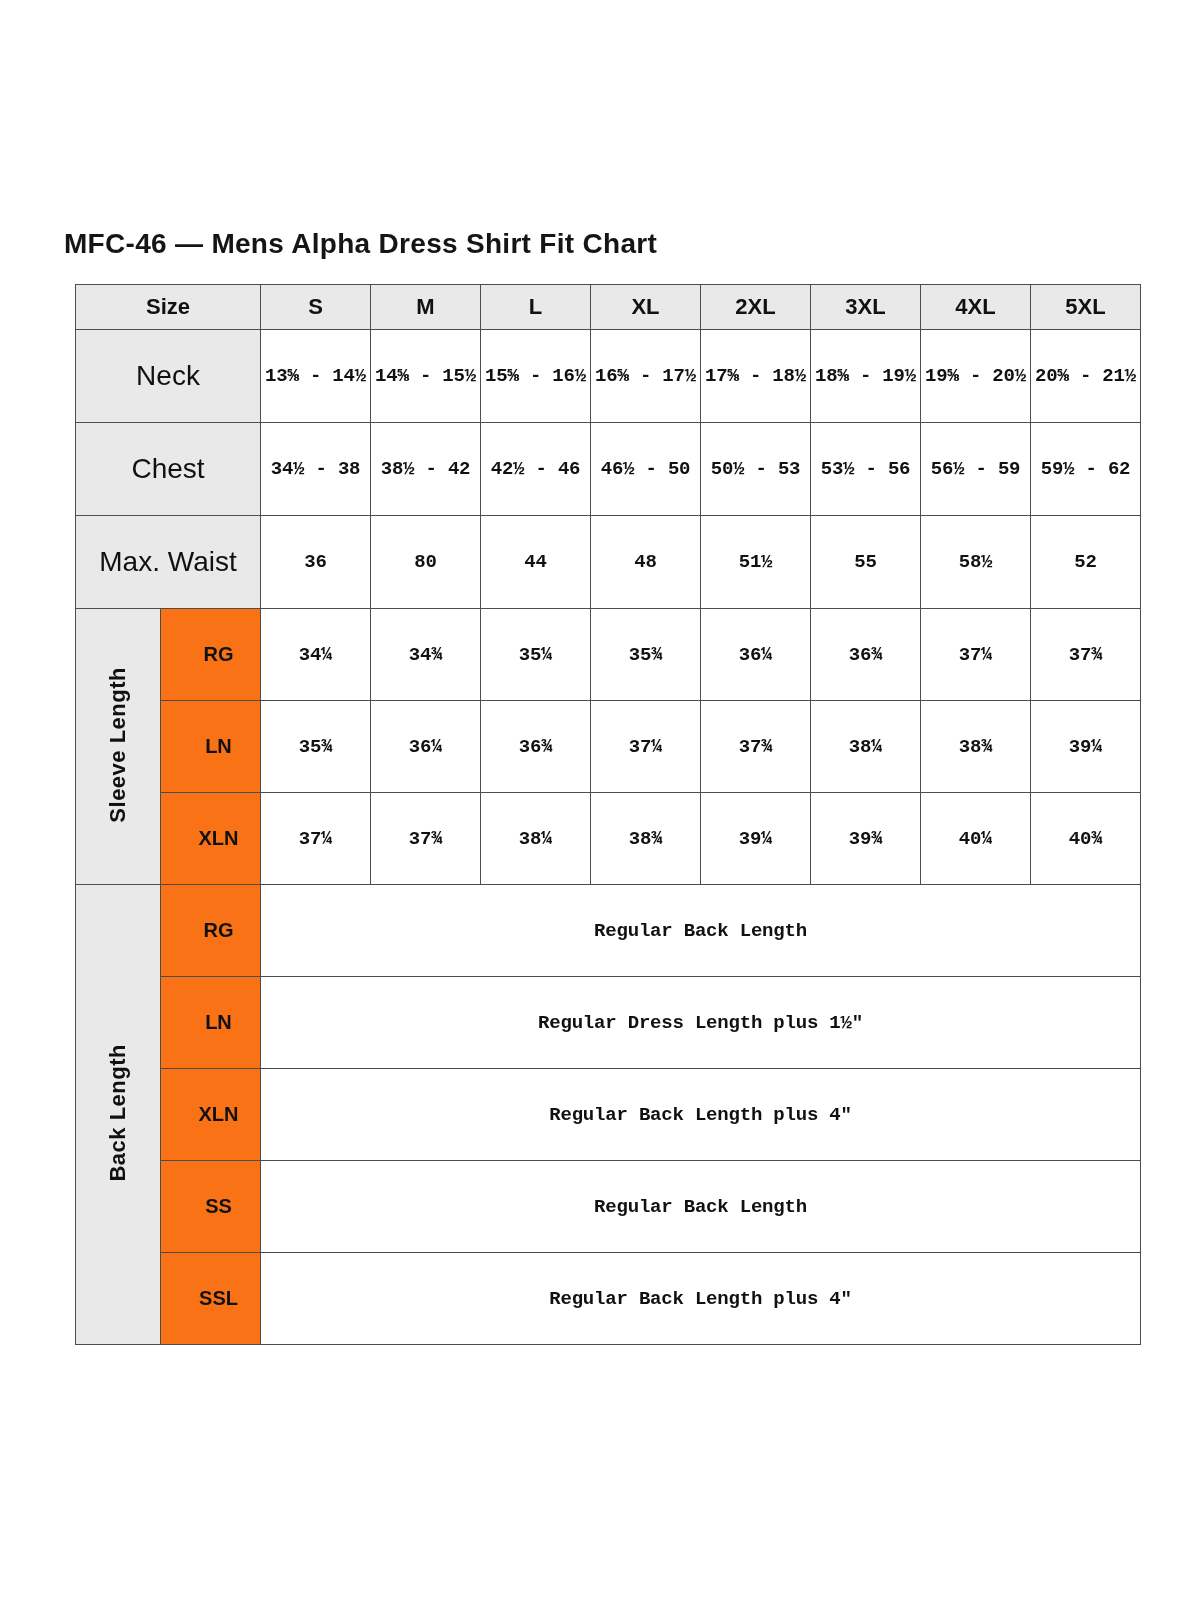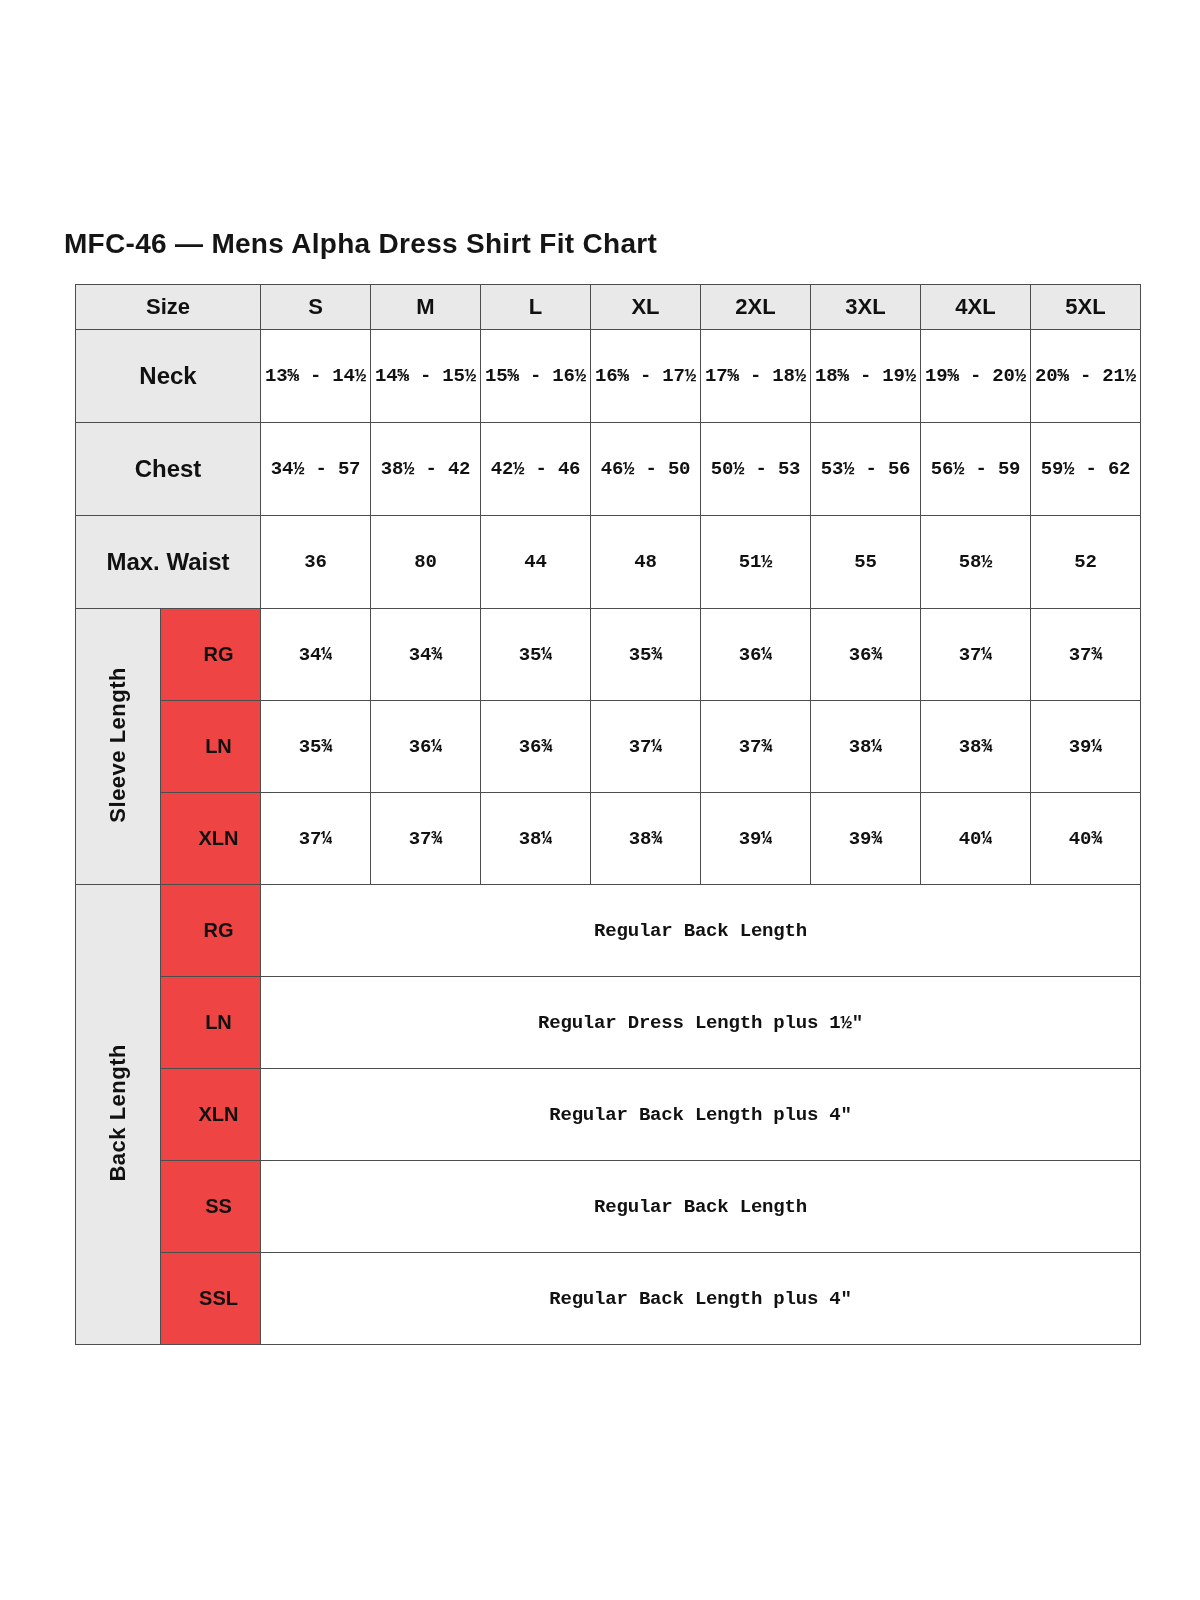--- a/index.html
+++ b/index.html
@@ -28,31 +28,31 @@
     table-layout: fixed;
     margin-left: 20px;
   }
   th, td {
     border: 1.5px solid #4d4d4d;
     text-align: center;
     vertical-align: middle;
     padding: 0 4px;
   }
   .gray { background: #e9e9e9; }
-  .white { background: #ef4444; padding-left: 20px; }
+  .white { background: #f97316; padding-left: 20px; }
   tr.hdr { height: 45px; }
   tr.r  { height: 93px; }
   tr.r2 { height: 92px; }
   .head {
     font-size: 22px;
     font-weight: 700;
   }
   .label {
-    font-size: 24px;
-    font-weight: 700;
+    font-size: 28px;
+    font-weight: 400;
   }
   .sub {
     font-size: 20px;
     font-weight: 700;
   }
   .val {
     font-size: 19px;
     font-weight: 700;
     letter-spacing: -0.2px;
     white-space: nowrap;
@@ -107,21 +107,21 @@
     <td class="val">15⅝ - 16½</td>
     <td class="val">16⅝ - 17½</td>
     <td class="val">17⅝ - 18½</td>
     <td class="val">18⅝ - 19½</td>
     <td class="val">19⅝ - 20½</td>
     <td class="val">20⅝ - 21½</td>
   </tr>
 
   <tr class="r">
     <th class="gray label" colspan="2">Chest</th>
-    <td class="val">34½ - 57</td>
+    <td class="val">34½ - 38</td>
     <td class="val">38½ - 42</td>
     <td class="val">42½ - 46</td>
     <td class="val">46½ - 50</td>
     <td class="val">50½ - 53</td>
     <td class="val">53½ - 56</td>
     <td class="val">56½ - 59</td>
     <td class="val">59½ - 62</td>
   </tr>
 
   <tr class="r">

